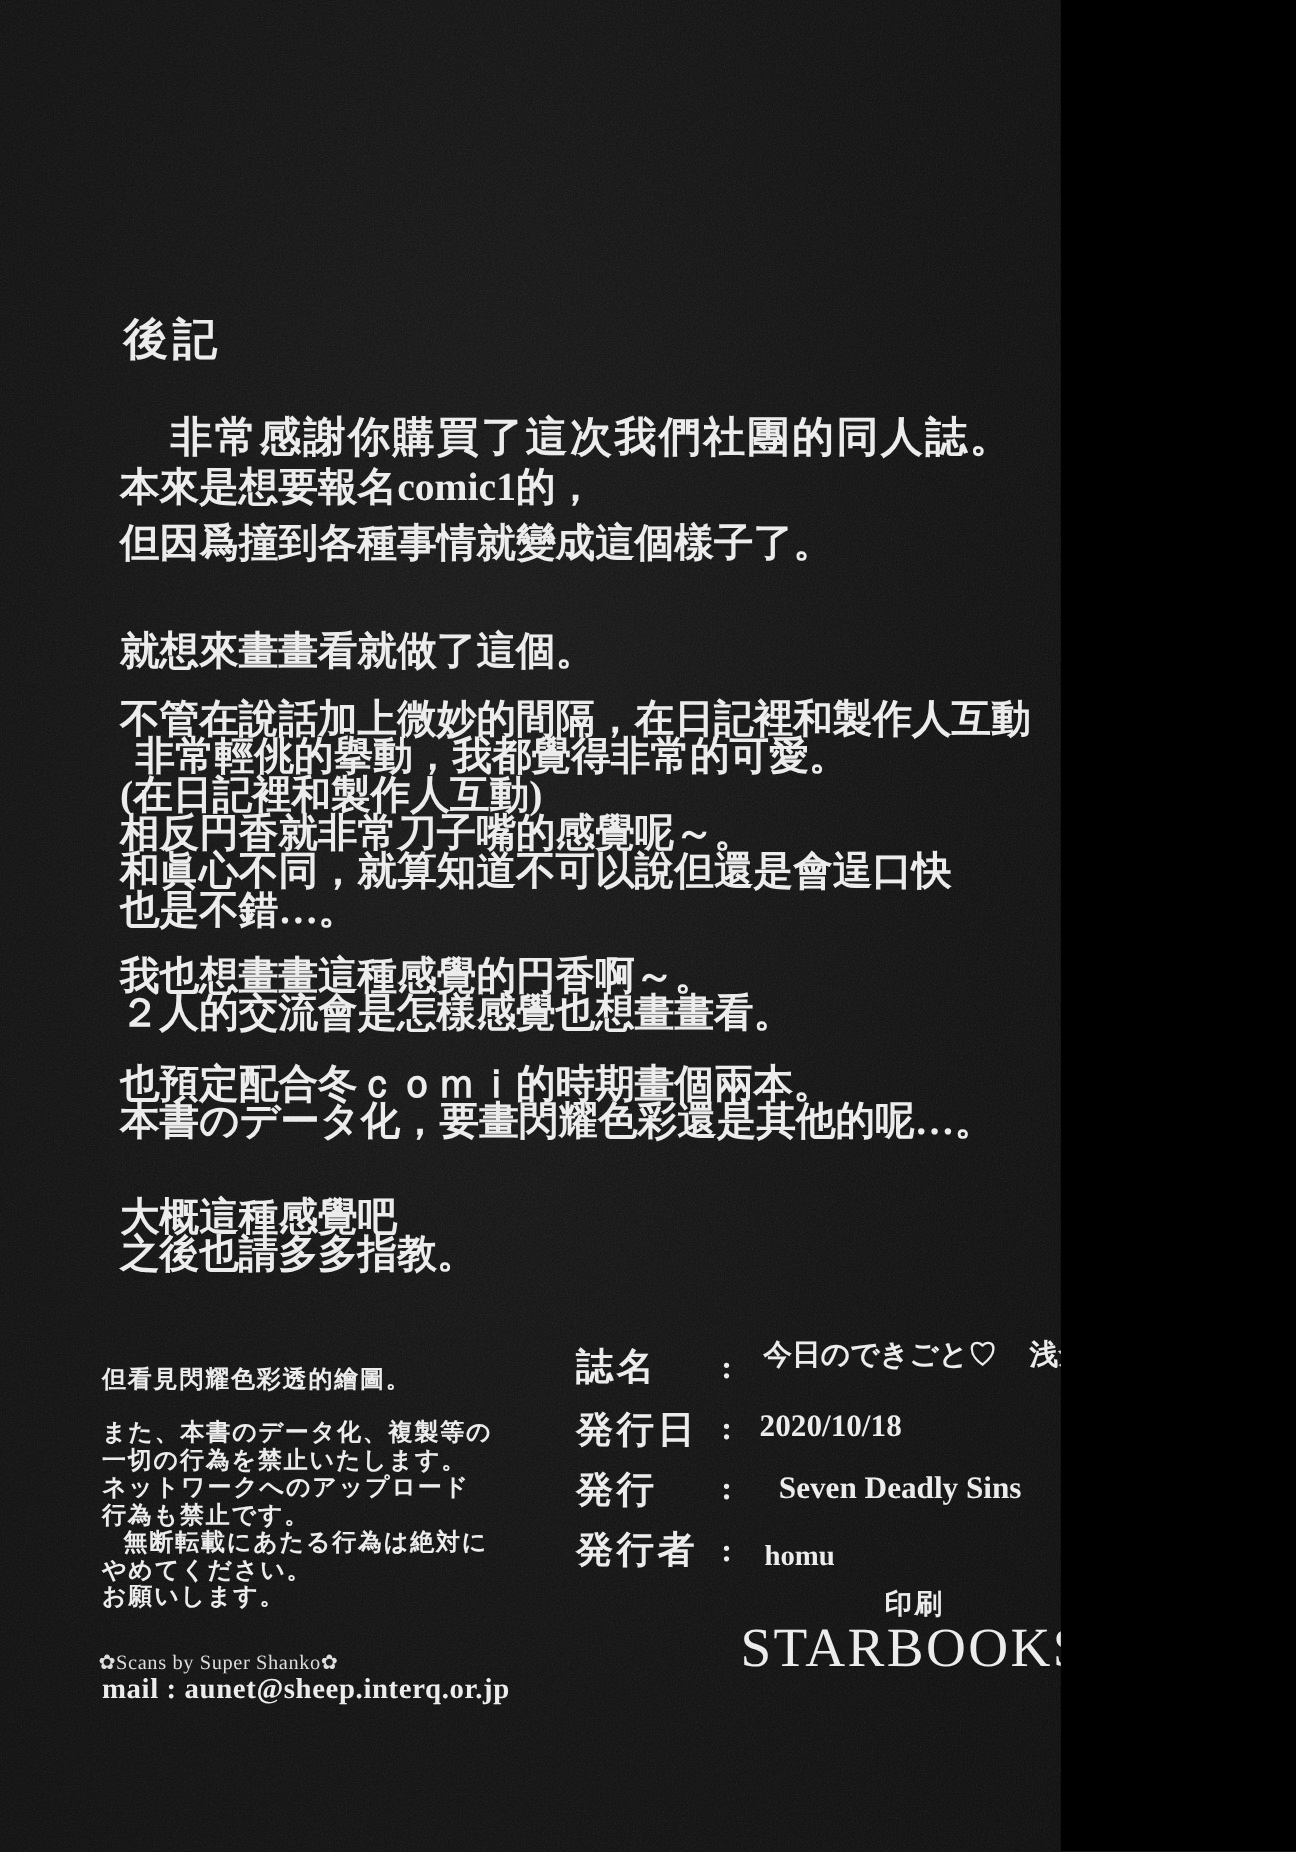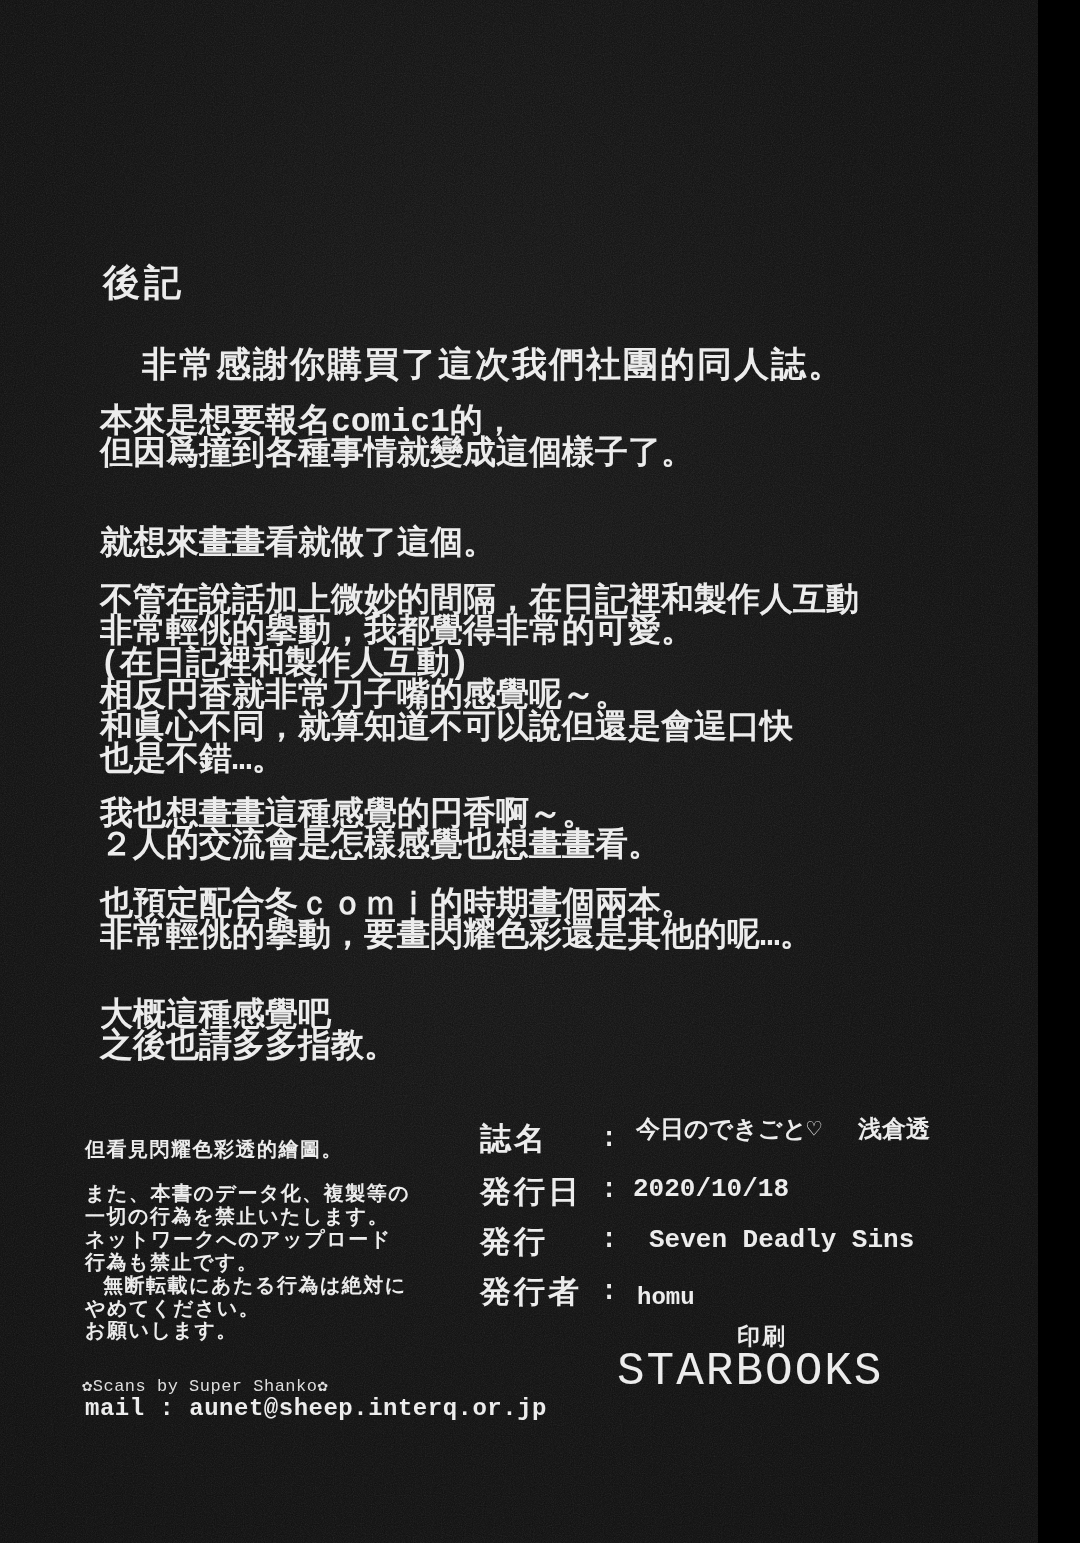--- a/index.html
+++ b/index.html
@@ -1,21 +1,21 @@
 <!DOCTYPE html>
 <html><head>
 <meta charset="utf-8">
 <style>
   html,body{margin:0;padding:0;background:#000;}
   .page{
     position:relative;
-    width:1038px;height:1543px;
+    width:884px;height:1543px;
     overflow:hidden;
     background:radial-gradient(ellipse at 45% 38%, #141414 0%, #0d0d0d 55%, #090909 100%);
-    font-family:Liberation Mono, monospace;
+    font-family:Liberation Serif, serif;
     color:#ebebeb;
   }
   .noise{position:absolute;inset:0;opacity:.14;mix-blend-mode:screen;pointer-events:none;}
   .abs{position:absolute;white-space:nowrap;}
   .heading{left:103px;font-size:37px;font-weight:600;letter-spacing:4px;}
   .lead{left:142px;font-size:35px;font-weight:600;letter-spacing:2px;}
   .bl{left:100px;font-size:33px;font-weight:600;}
   .dl{left:85px;font-size:20px;font-weight:700;letter-spacing:1.5px;}
   .mail{left:85px;font-size:24px;font-weight:700;letter-spacing:.5px;margin-top:48px;}
   .scans{left:82px;font-size:17px;font-weight:400;color:#dcdcdc;letter-spacing:.5px;}
@@ -31,33 +31,33 @@
   .printer-name{left:617px;top:1346px;font-size:46px;font-weight:400;letter-spacing:2px;}
 </style>
 </head>
 <body>
 
 <div class="page">
 
   <div class="abs heading" style="top:258px;">後記</div>
 
   <div class="abs lead" style="top:341px;">非常感謝你購買了這次我們社團的同人誌。</div>
-  <div class="abs bl" style="top:398px;text-align:right;">本來是想要報名comic1的，</div>
+  <div class="abs bl" style="top:384px;text-align:right;">本來是想要報名comic1的，</div>
   <div class="abs bl" style="top:430px;">但因爲撞到各種事情就變成這個樣子了。</div>
   <div class="abs bl" style="top:577px;">不管在說話加上微妙的間隔，在日記裡和製作人互動</div>
   <div class="abs bl" style="top:520px;">就想來畫畫看就做了這個。</div>
-  <div class="abs bl" style="top:608px;">非常輕佻的擧動，我都覺得非常的可愛。</div>
+  <div class="abs bl" style="top:608px;margin-left:13px;">非常輕佻的擧動，我都覺得非常的可愛。</div>
   <div class="abs bl" style="top:640px;">(在日記裡和製作人互動)</div>
   <div class="abs bl" style="top:672px;">相反円香就非常刀子嘴的感覺呢～。</div>
   <div class="abs bl" style="top:704px;">和眞心不同，就算知道不可以說但還是會逞口快</div>
   <div class="abs bl" style="top:736px;">也是不錯…。</div>
   <div class="abs bl" style="top:791px;">我也想畫畫這種感覺的円香啊～。</div>
   <div class="abs bl" style="top:822px;">２人的交流會是怎樣感覺也想畫畫看。</div>
   <div class="abs bl" style="top:881px;">也預定配合冬ｃｏｍｉ的時期畫個兩本。</div>
-  <div class="abs bl" style="top:912px;">非常輕佻的擧動，要畫閃耀色彩還是其他的呢…。</div>
+  <div class="abs bl" style="top:912px;">本書のデータ化，要畫閃耀色彩還是其他的呢…。</div>
   <div class="abs bl" style="top:992px;">大概這種感覺吧</div>
   <div class="abs bl" style="top:1023px;">之後也請多多指教。</div>
 
   <div class="abs dl" style="top:1136px;">但看見閃耀色彩透的繪圖。</div>
   <div class="abs dl" style="top:1180px;">また、本書のデータ化、複製等の</div>
   <div class="abs dl" style="top:1203px;">一切の行為を禁止いたします。</div>
   <div class="abs dl" style="top:1226px;">ネットワークへのアップロード</div>
   <div class="abs dl" style="top:1249px;">行為も禁止です。</div>
   <div class="abs dl" style="top:1272px;margin-left:18px;">無断転載にあたる行為は絶対に</div>
   <div class="abs dl" style="top:1295px;">やめてください。</div>

